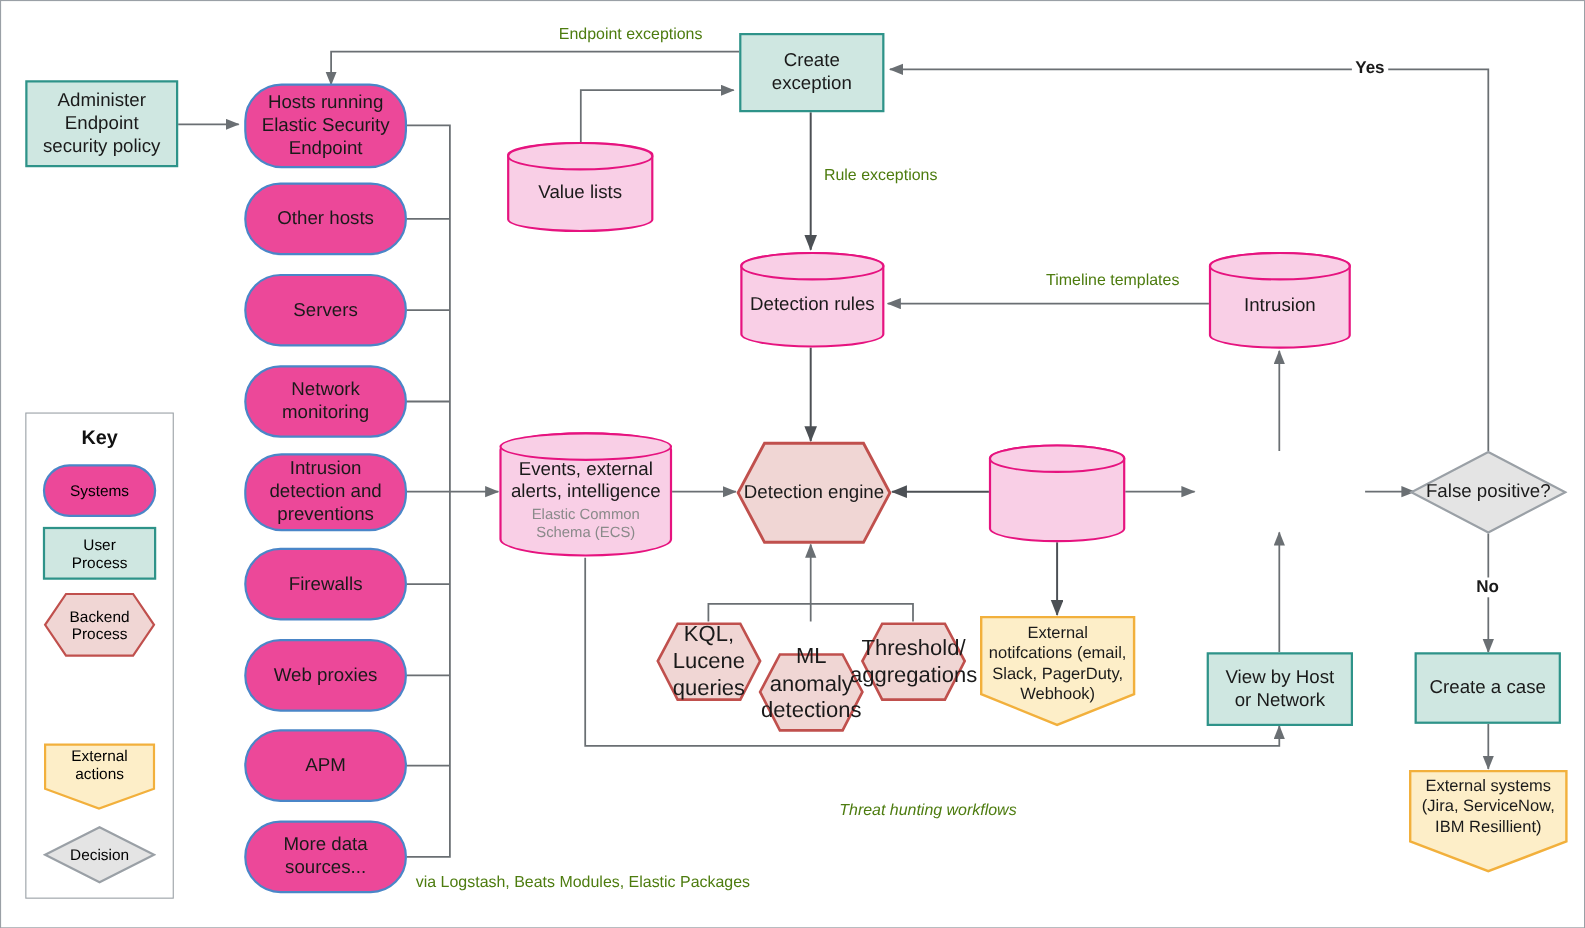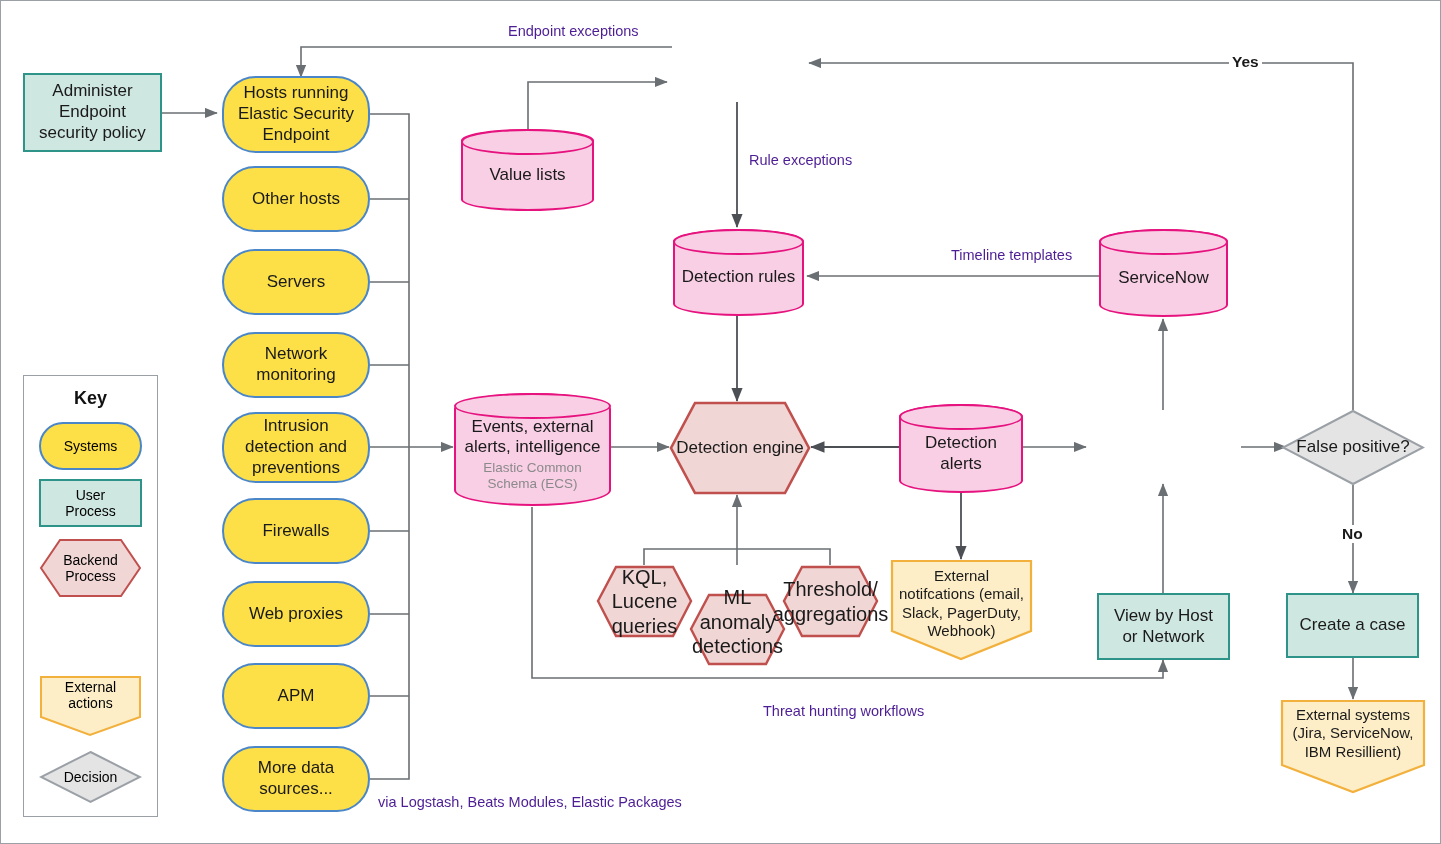--- a/index.html
+++ b/index.html
@@ -11,39 +11,39 @@
     border:1px solid #9aa0a6;
     box-sizing:border-box;
     overflow:hidden;
   }
   .node{position:absolute;box-sizing:border-box;display:flex;align-items:center;
         justify-content:center;text-align:center;color:#1a1a1a;font-size:17px;line-height:1.22;z-index:3;}
   .node .lbl{padding:0 6px;width:100%;}
   .sub{display:block;font-size:13.5px;color:#8a8a8a;line-height:1.2;margin-top:2px;}
 
   
-  .sys{background:#fde047;border:2px solid #4a86c8;border-radius:34px;}
+  .sys{background:#ec4899;border:2px solid #4a86c8;border-radius:34px;}
   .user{background:#cfe7e1;border:2px solid #2e9389;}
   .store{background:#f9cfe6;border:2px solid #e6137f;border-radius:50%/14%;}
   .store .cap{position:absolute;left:-2px;right:-2px;top:-2px;height:26px;
               border:2px solid #e6137f;border-radius:50%;background:#f9cfe6;box-sizing:border-box;}
   .store .lbl{position:relative;z-index:2;padding-top:10px;}
   .hexwrap,.extwrap,.decwrap{position:absolute;z-index:3;}
   .hexwrap svg,.extwrap svg,.decwrap svg{position:absolute;inset:0;}
   .hexwrap .txt,.extwrap .txt,.decwrap .txt{position:absolute;inset:0;display:flex;
       align-items:center;justify-content:center;text-align:center;font-size:17px;color:#1a1a1a;line-height:1.22;}
   .extwrap .txt{align-items:flex-start;padding-top:8px;}
   .small .txt{font-size:20px;}
 
   
   #wires{position:absolute;left:0;top:0;width:1441px;height:844px;z-index:1;pointer-events:none;}
   .w{stroke:#6a6f73;stroke-width:1.6;fill:none;}
   .wd{stroke:#4c5055;stroke-width:1.8;fill:none;}
 
-  .elabel{position:absolute;font-size:14.5px;color:#4c1d95;z-index:4;white-space:nowrap;background:#fff;padding:0 3px;}
+  .elabel{position:absolute;font-size:14.5px;color:#4d7c0f;z-index:4;white-space:nowrap;background:#fff;padding:0 3px;}
   .elabel.bold{color:#1a1a1a;font-weight:bold;font-size:15.5px;}
 
   
   #key{position:absolute;left:22px;top:374px;width:133px;height:440px;
        border:1.5px solid #9aa0a6;background:#ffffff;z-index:5;}
   #key .ktitle{position:absolute;left:0;right:0;top:12px;text-align:center;font-weight:bold;font-size:18px;color:#111;}
   #key .kitem{position:absolute;left:15px;width:103px;font-size:14px;}
   .kbox{display:flex;align-items:center;justify-content:center;text-align:center;box-sizing:border-box;height:100%;}
 </style>
 </head>
@@ -107,21 +107,21 @@
     <path class="w" d="M1162,592 L1162,483" marker-end="url(#arl)"></path>
 
     <path class="w" d="M1162,409 L1162,318" marker-end="url(#arl)"></path>
 
     <path class="w" d="M531,506 L531,677 L1162,677 L1162,659" marker-end="url(#arl)"></path>
   </svg>
 
   <div class="elabel" style="left:504px;top:22px;">Endpoint exceptions</div>
   <div class="elabel" style="left:745px;top:151px;">Rule exceptions</div>
   <div class="elabel" style="left:947px;top:246px;">Timeline templates</div>
-  <div class="elabel" style="left:759px;top:702px;">Threat hunting workflows</div>
+  <div class="elabel" style="left:759px;top:728px;font-style:italic;">Threat hunting workflows</div>
   <div class="elabel bold" style="left:1228px;top:52px;">Yes</div>
   <div class="elabel bold" style="left:1338px;top:524px;">No</div>
   <div class="elabel" style="left:374px;top:793px;">via Logstash, Beats Modules, Elastic Packages</div>
 
   <div class="node user" style="left:22px;top:72px;width:139px;height:79px;">
     <span class="lbl">Administer Endpoint security policy</span>
   </div>
 
   <div class="node sys" style="left:221px;top:75px;width:148px;height:77px;">
     <span class="lbl">Hosts running Elastic Security Endpoint</span>
@@ -149,42 +149,44 @@
   </div>
   <div class="node sys" style="left:221px;top:745px;width:148px;height:66px;">
     <span class="lbl">More data sources...</span>
   </div>
 
   <div class="node store" style="left:460px;top:128px;width:133px;height:82px;">
     <div class="cap"></div>
     <span class="lbl">Value lists</span>
   </div>
 
+  <div class="node user" style="left:671px;top:29px;width:132px;height:72px;">
+    <span class="lbl">Create exception</span>
+  </div>
 
   <div class="node store" style="left:672px;top:228px;width:131px;height:87px;">
     <div class="cap"></div>
     <span class="lbl">Detection rules</span>
   </div>
 
   <div class="node store" style="left:1098px;top:228px;width:129px;height:88px;">
     <div class="cap"></div>
-    <span class="lbl">ServiceNow</span>
+    <span class="lbl">Intrusion</span>
   </div>
 
   <div class="node store" style="left:453px;top:392px;width:157px;height:113px;justify-content:center;">
     <div class="cap"></div>
     <span class="lbl">
       <span>Events, external alerts, intelligence</span>
       <span class="sub">Elastic Common Schema (ECS)</span>
     </span>
   </div>
 
   <div class="node store" style="left:898px;top:403px;width:124px;height:89px;">
     <div class="cap"></div>
-    <span class="lbl">Detection alerts</span>
   </div>
 
   <div class="hexwrap" style="left:668px;top:400px;width:142px;height:94px;">
     <svg viewBox="0 0 142 94" preserveAspectRatio="none">
       <polygon points="26,2 116,2 140,47 116,92 26,92 2,47" fill="#f0d6d4" stroke="#c0504d" stroke-width="2.6"></polygon>
     </svg>
     <div class="txt">Detection engine</div>
   </div>
 
   <div class="hexwrap small" style="left:595px;top:564px;width:97px;height:73px;">

